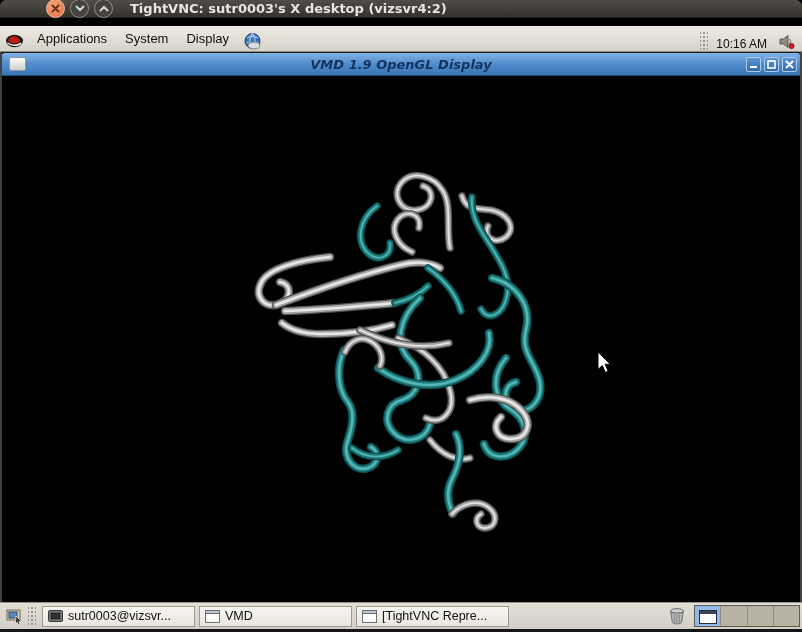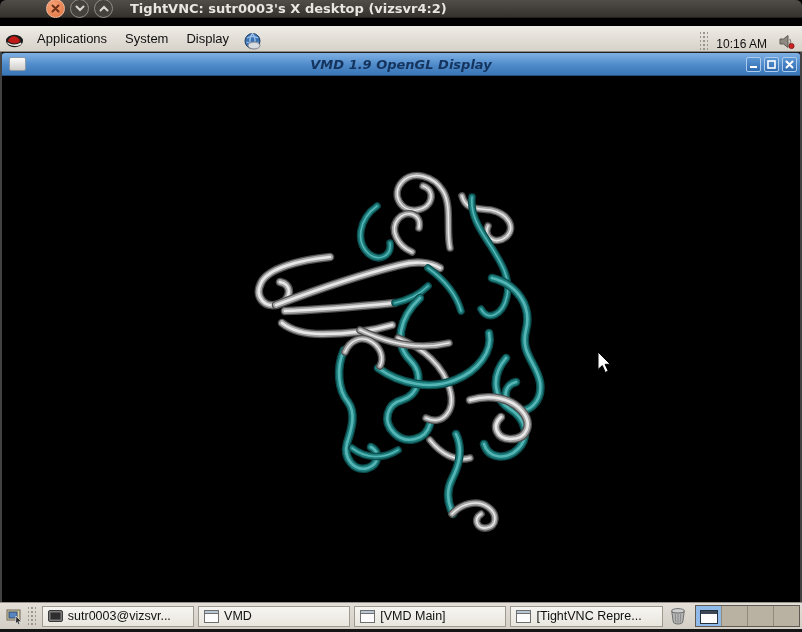--- a/index.html
+++ b/index.html
@@ -263,27 +263,20 @@
   </div>
 
   <div class="task-button">
     <svg width="15" height="13" viewBox="0 0 15 13">
       <rect x="0.5" y="0.5" width="14" height="12" fill="#fdfdfd" stroke="#6f6f6f"></rect>
       <rect x="0.5" y="0.5" width="14" height="3" fill="#b9c6d4" stroke="#6f6f6f"></rect>
     </svg>
     <span class="tb-label">VMD</span>
   </div>
 
-  <div class="task-button">
-    <svg width="15" height="13" viewBox="0 0 15 13">
-      <rect x="0.5" y="0.5" width="14" height="12" fill="#fdfdfd" stroke="#6f6f6f"></rect>
-      <rect x="0.5" y="0.5" width="14" height="3" fill="#b9c6d4" stroke="#6f6f6f"></rect>
-    </svg>
-    <span class="tb-label">[VMD Main]</span>
-  </div>
 
   <div class="task-button">
     <svg width="15" height="13" viewBox="0 0 15 13">
       <rect x="0.5" y="0.5" width="14" height="12" fill="#fdfdfd" stroke="#6f6f6f"></rect>
       <rect x="0.5" y="0.5" width="14" height="3" fill="#b9c6d4" stroke="#6f6f6f"></rect>
     </svg>
     <span class="tb-label">[TightVNC Repre...</span>
   </div>
 
   <span class="spacer"></span>

